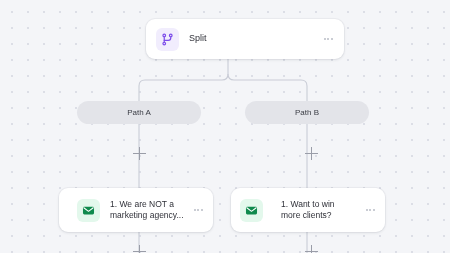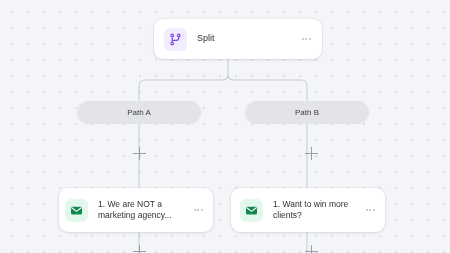--- a/index.html
+++ b/index.html
@@ -40,23 +40,23 @@
     background: #ffffff;
     border-radius: 9px;
     box-shadow: 0 1px 3px rgba(24,28,50,.10), 0 0 0 1px rgba(24,28,50,.035);
     display: flex;
     align-items: center;
     box-sizing: border-box;
   }
 
   
   #split-node {
-    left: 154px;
+    left: 146px;
     top: 19px;
-    width: 168px;
+    width: 198px;
     height: 40px;
     padding: 0 9px 0 10px;
   }
   .icon-tile {
     width: 23px;
     height: 23px;
     border-radius: 6px;
     display: flex;
     align-items: center;
     justify-content: center;
@@ -106,28 +106,29 @@
   }
   #path-a-pill { left: 77px; top: 101px; width: 124px; }
   #path-b-pill { left: 245px; top: 101px; width: 124px; }
 
   
   #email-node-a {
     left: 59px;
     top: 188px;
     width: 154px;
     height: 44px;
-    padding: 0 8px 0 6px;
+    padding: 0 8px 0 18px;
   }
   #email-node-b {
     left: 231px;
     top: 188px;
     width: 154px;
     height: 44px;
     padding: 0 8px 0 9px;
+    gap: 8px;
   }
 
   
   .plus {
     position: absolute;
     width: 13px;
     height: 13px;
     color: #9a9da8;
     font-size: 13px;
     line-height: 13px;

